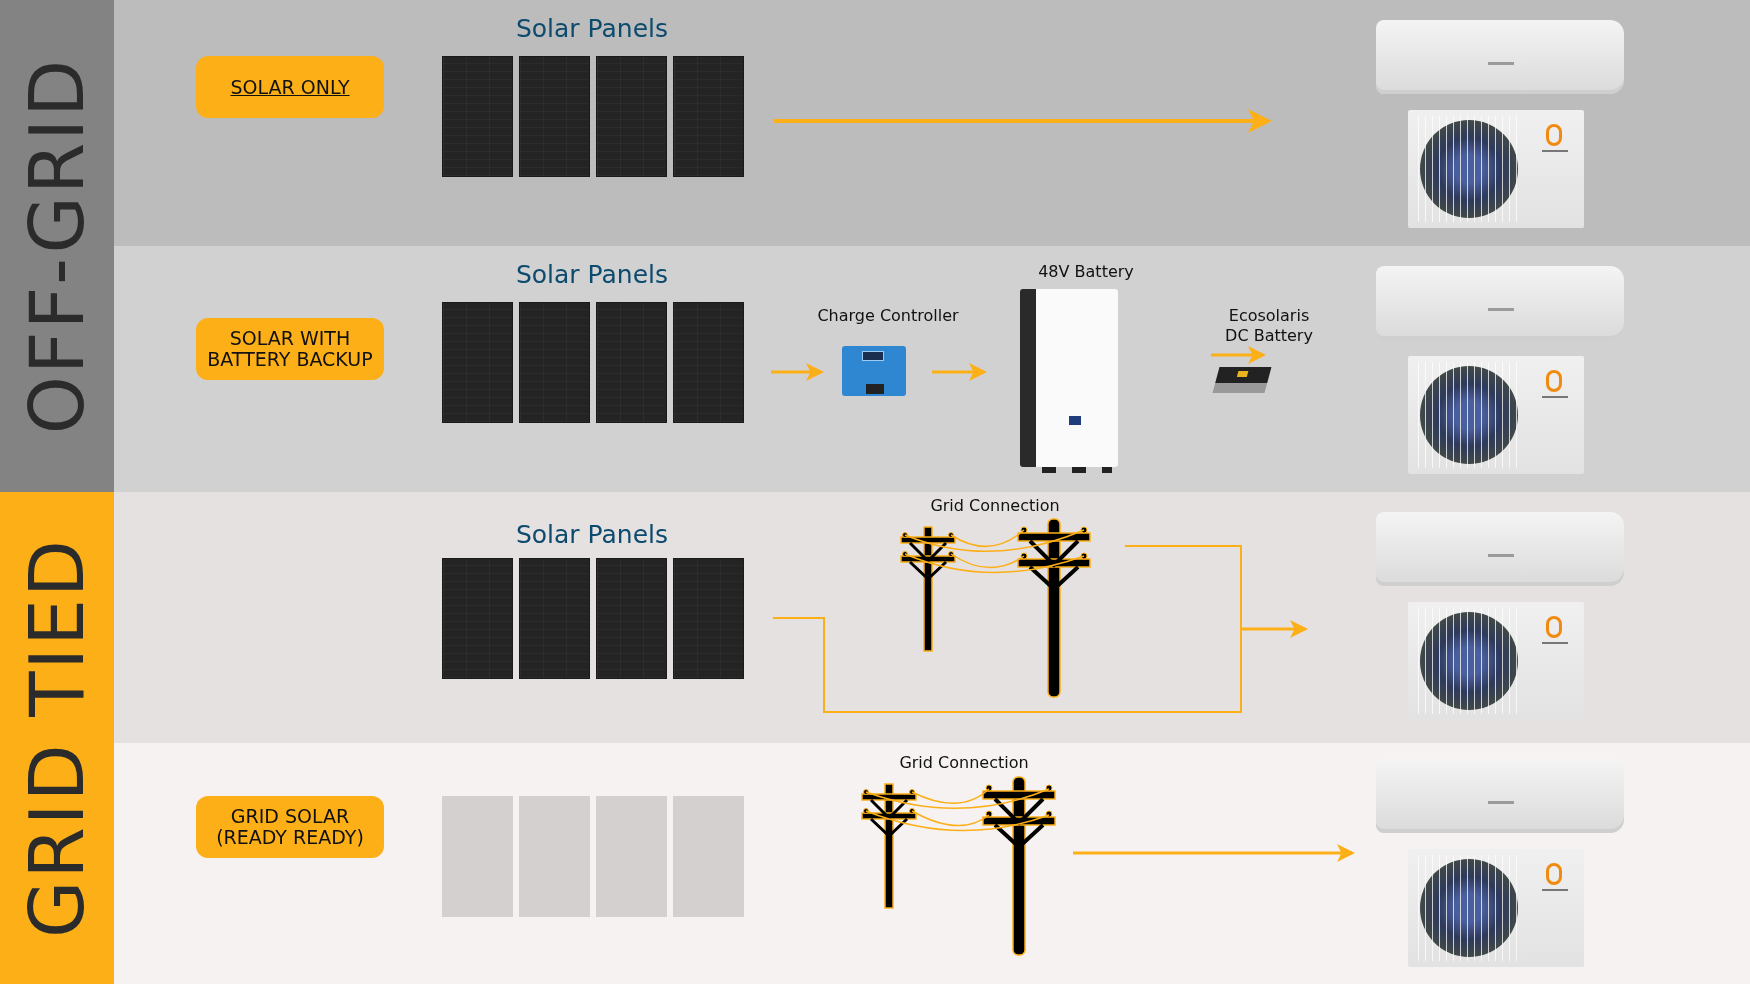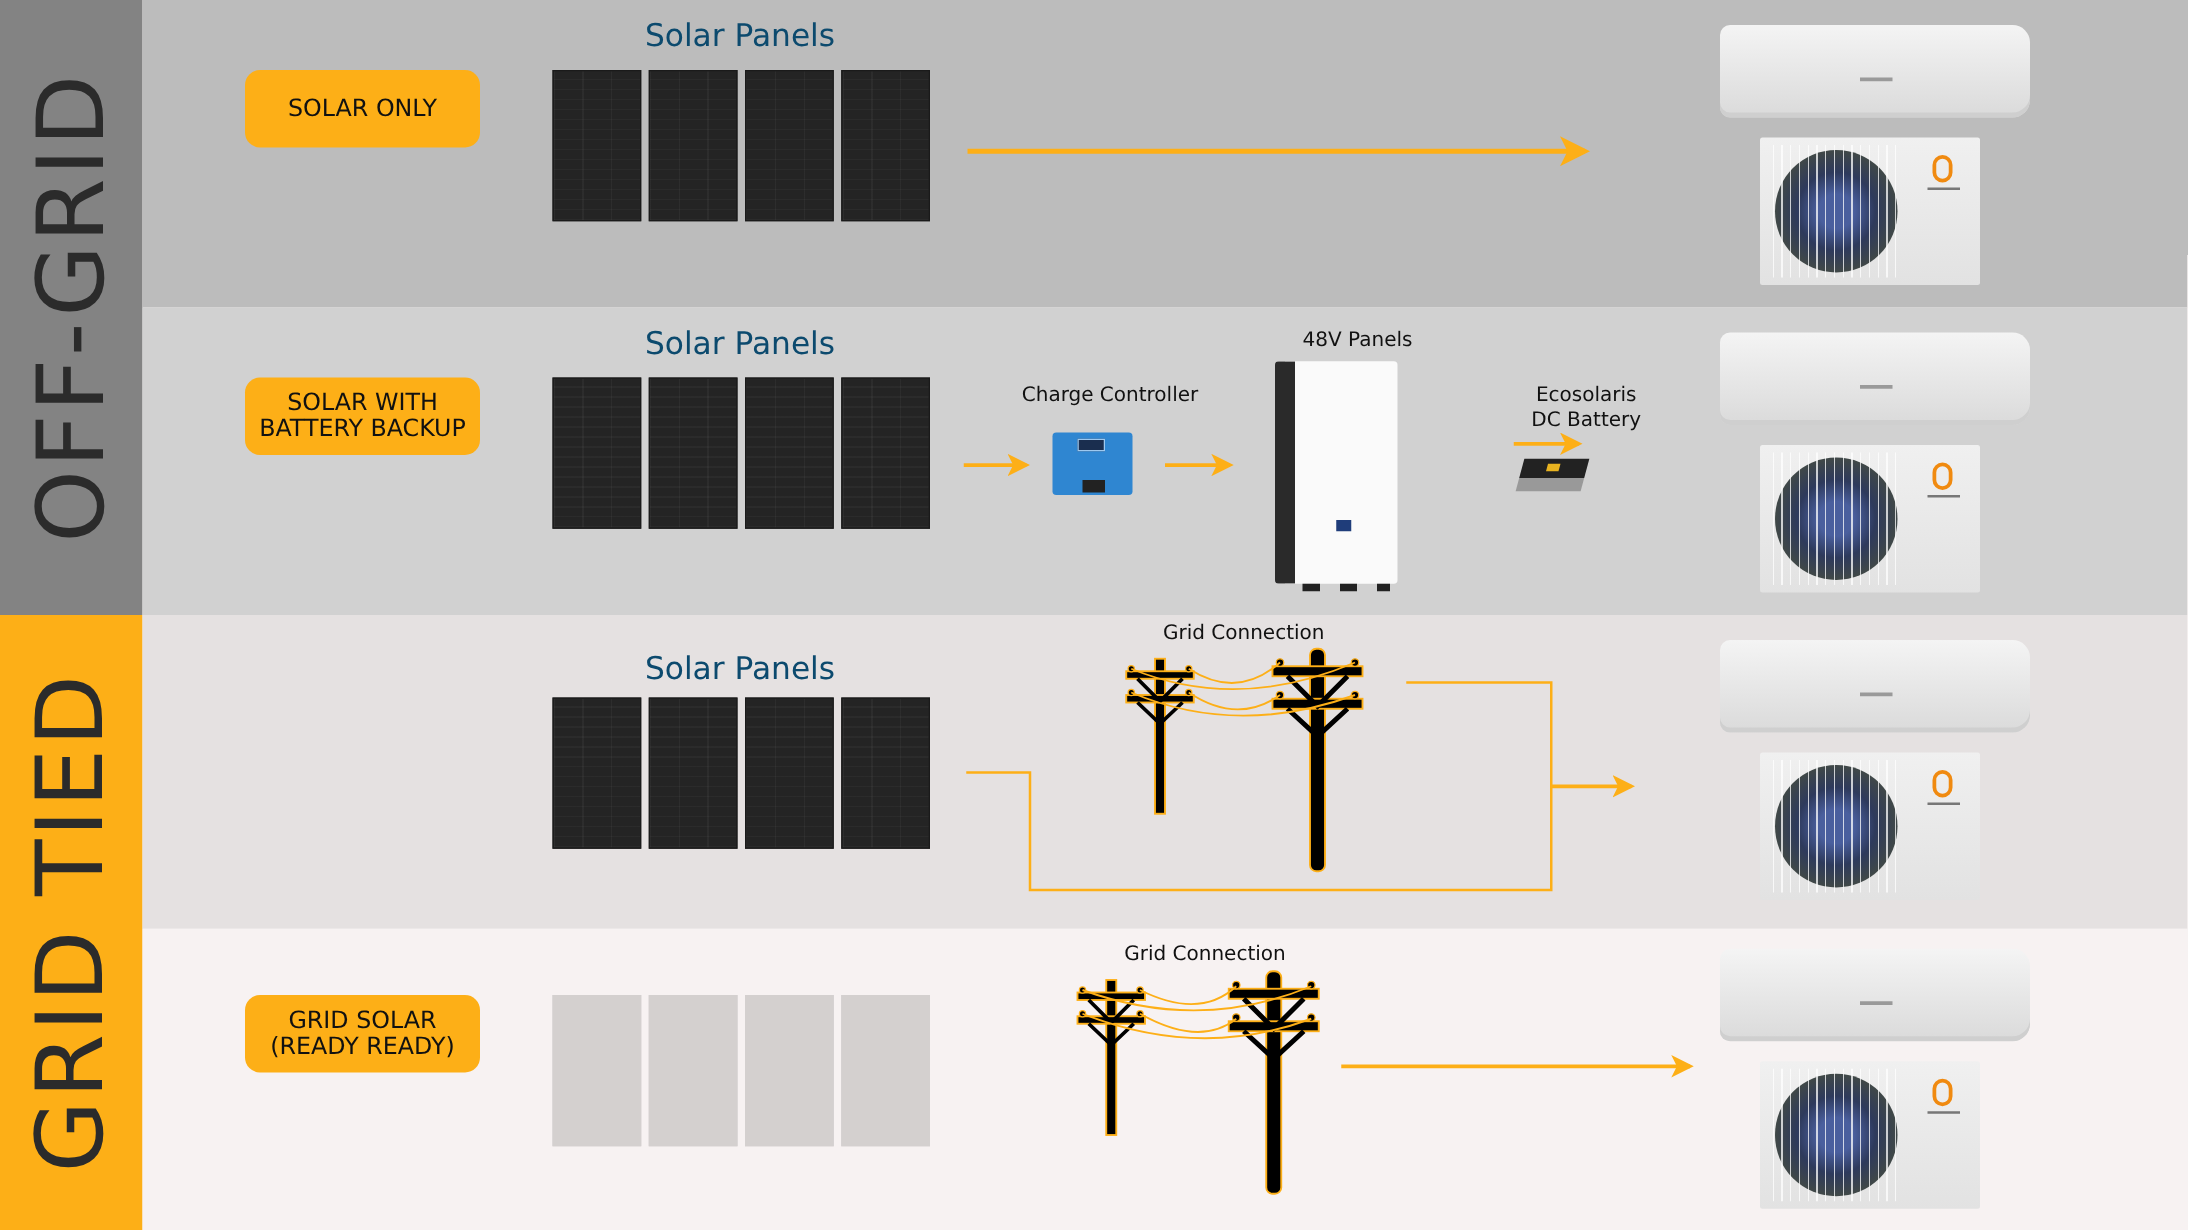--- a/index.html
+++ b/index.html
@@ -62,21 +62,21 @@
 <body>
 
 <div class="side side-offgrid">
   <span class="side-label">OFF-GRID</span>
 </div>
 <div class="side side-gridtied">
   <span class="side-label">GRID TIED</span>
 </div>
 
 <div class="row row1">
-  <div class="pill" style="top:56px;">
+  <div class="pill" style="top:56px;text-decoration:underline;">
       <span>SOLAR ONLY</span>
     </div>
   <div class="panels-title" style="top:14px;">Solar Panels</div>
   <div class="panels" style="top:56px;">
     <div class="panel"></div>
     <div class="panel"></div>
     <div class="panel"></div>
     <div class="panel"></div>
   </div>
   <div class="ac" style="top:20px; height:215px;">
@@ -86,32 +86,32 @@
     <div class="ac-outdoor" style="top:90px;">
         <div class="fan"></div>
         <div class="grille"></div>
         <div class="logo"></div>
         <div class="logo-text"></div>
       </div>
   </div>
 </div>
 
 <div class="row row2">
-  <div class="pill" style="top:56px;justify-content:center;">
+  <div class="pill" style="top:72px;justify-content:center;">
     <span><span>SOLAR WITH</span><br><span>BATTERY BACKUP</span></span>
   </div>
   <div class="panels-title" style="top:14px;">Solar Panels</div>
   <div class="panels" style="top:56px;">
     <div class="panel"></div>
     <div class="panel"></div>
     <div class="panel"></div>
     <div class="panel"></div>
   </div>
   <div class="caption" style="left:674px; top:60px; width:200px;">Charge Controller</div>
-  <div class="caption" style="left:872px; top:16px; width:200px;">48V Panels</div>
+  <div class="caption" style="left:872px; top:16px; width:200px;">48V Battery</div>
   <div class="caption" style="left:1075px; top:60px; width:160px;"><span>Ecosolaris</span><br><span>DC Battery</span></div>
   <div class="ac" style="top:20px; height:215px;">
     <div class="ac-indoor">
         <div class="brand"></div>
       </div>
     <div class="ac-outdoor" style="top:90px;">
         <div class="fan"></div>
         <div class="grille"></div>
         <div class="logo"></div>
         <div class="logo-text"></div>

